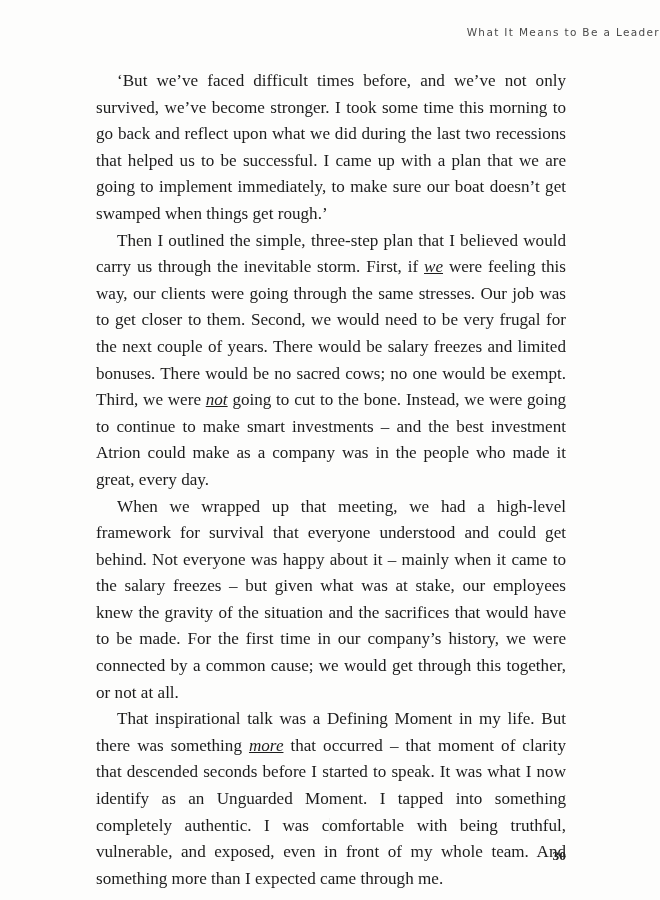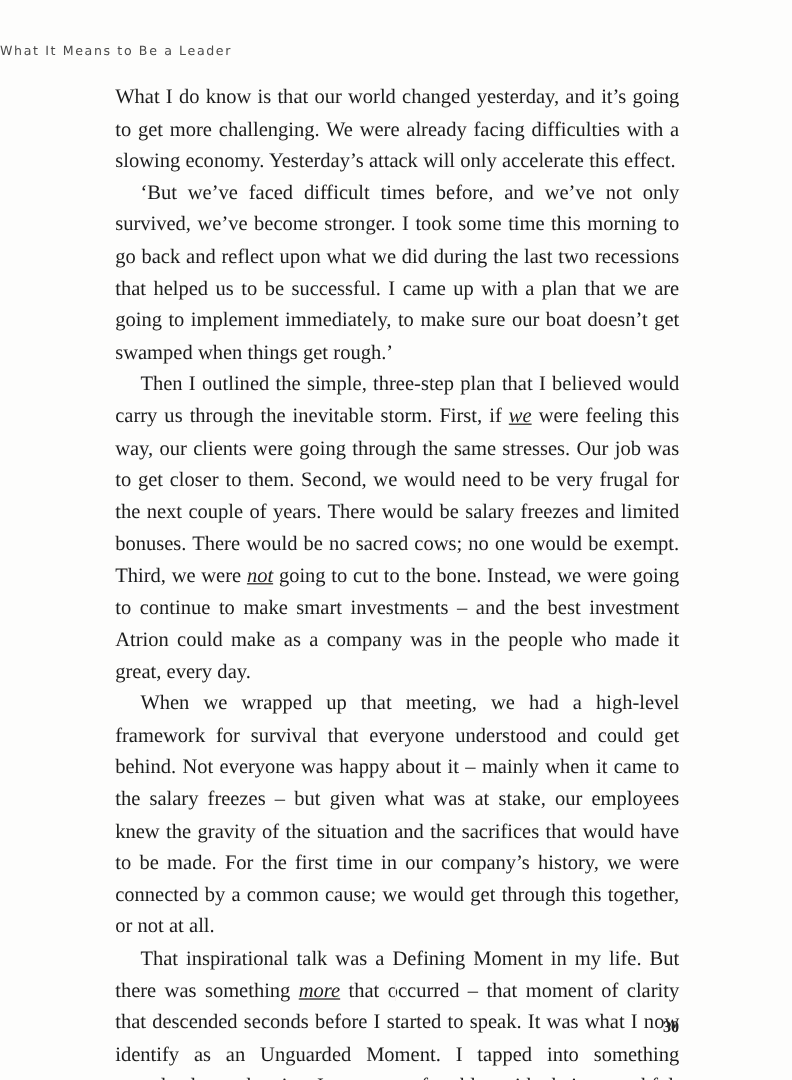--- a/index.html
+++ b/index.html
@@ -20,28 +20,27 @@
     width: 660px;
     height: 900px;
     box-sizing: border-box;
     background: #fdfdfc;
   }
   .running-header {
     position: absolute;
     top: 26px;
     left: 0;
     width: 660px;
-    text-align: left;
+    text-align: right;
     font-family: "DejaVu Sans", "Liberation Sans", sans-serif;
     font-size: 10.5px;
     letter-spacing: 1.35px;
     color: #4a4a4a;
     font-weight: 400;
     white-space: nowrap;
-    margin-top: 11px;
   }
   .text-block {
     position: absolute;
     top: 68px;
     left: 96px;
     width: 470px;
   }
   .para {
     margin: 0;
     font-size: 17.1px;
@@ -81,21 +80,20 @@
   }
 </style>
 </head>
 <body>
 
 <div class="page">
 
   <div class="running-header">What It Means to Be a Leader</div>
 
   <div class="text-block">
-      <p class="para first"><span>What I do know is that our world changed yesterday, and it’s going to get more challenging. We were already facing difficulties with a slowing economy. Yesterday’s attack will only accelerate this effect.</span></p>
       <p class="para"><span>‘But we’ve faced difficult times before, and we’ve not only survived, we’ve become stronger. I took some time this morning to go back and reflect upon what we did during the last two recessions that helped us to be successful. I came up with a plan that we are going to implement immediately, to make sure our boat doesn’t get swamped when things get rough.’</span></p>
       <p class="para"><span>Then I outlined the simple, three-step plan that I believed would carry us through the inevitable storm. First, if </span><em>we</em><span> were feeling this way, our clients were going through the same stresses. Our job was to get closer to them. Second, we would need to be very frugal for the next couple of years. There would be salary freezes and limited bonuses. There would be no sacred cows; no one would be exempt. Third, we were </span><em>not</em><span> going to cut to the bone. Instead, we were going to continue to make smart investments – and the best investment Atrion could make as a company was in the people who made it great, every day.</span></p>
       <p class="para"><span>When we wrapped up that meeting, we had a high-level framework for survival that everyone understood and could get behind. Not everyone was happy about it – mainly when it came to the salary freezes – but given what was at stake, our employees knew the gravity of the situation and the sacrifices that would have to be made. For the first time in our company’s history, we were connected by a common cause; we would get through this together, or not at all.</span></p>
       <p class="para"><span>That inspirational talk was a Defining Moment in my life. But there was something </span><em>more</em><span> that occurred – that moment of clarity that descended seconds before I started to speak. It was what I now identify as an Unguarded Moment. I tapped into something completely authentic. I was comfortable with being truthful, vulnerable, and exposed, even in front of my whole team. And something more than I expected came through me.</span></p>
     </div>
 
   <div class="gutter-mark"></div>
 
   <div class="page-number">30</div>
 

